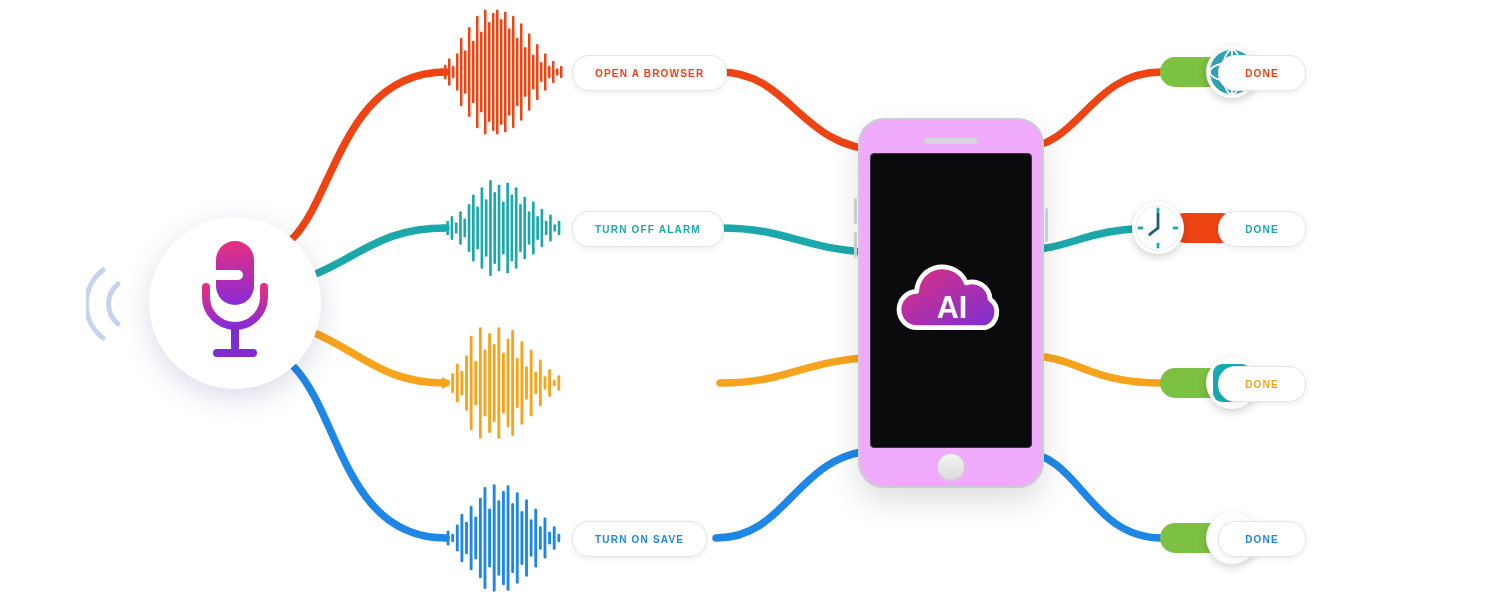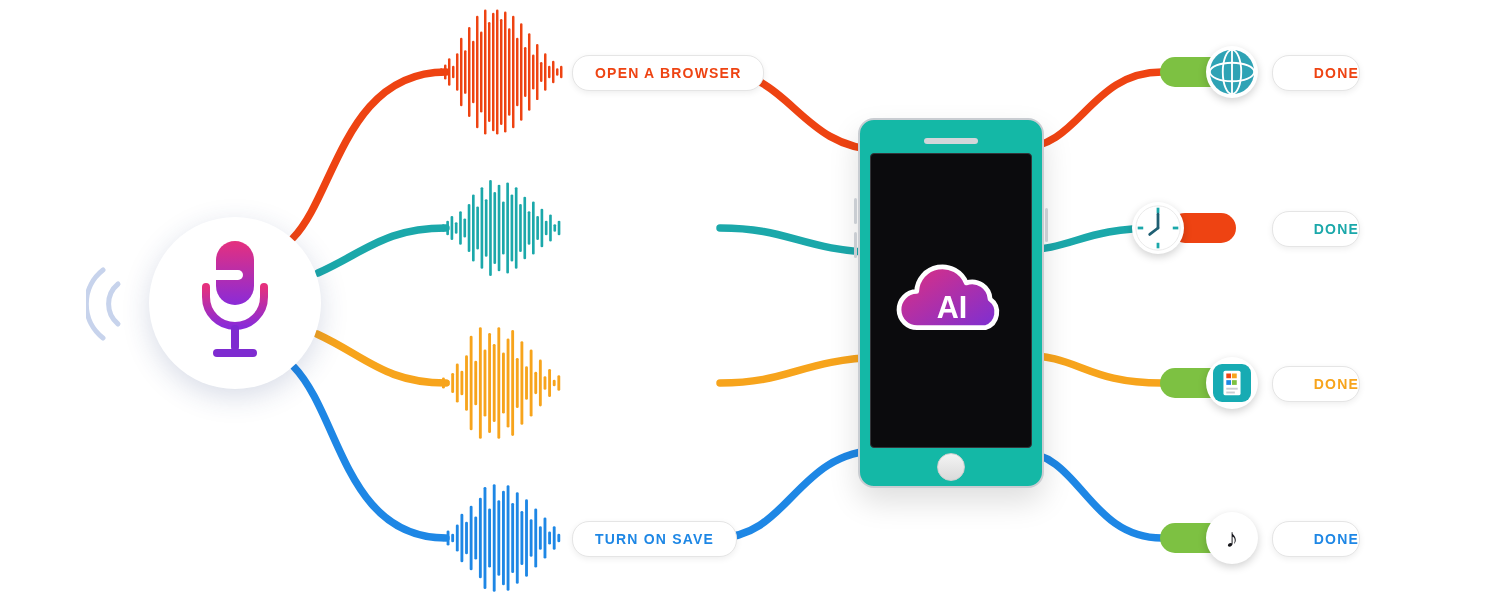--- a/index.html
+++ b/index.html
@@ -17,42 +17,42 @@
   .sound-waves{position:absolute;left:86px;top:258px;}
 
   
   .waveform{position:absolute;}
   #wf0{left:440px;top:7px;width:124px;height:130px;}
   #wf1{left:442px;top:178px;width:120px;height:100px;}
   #wf2{left:442px;top:325px;width:120px;height:116px;}
   #wf3{left:442px;top:482px;width:120px;height:112px;}
 
   
-  .pill{position:absolute;height:34px;display:inline-flex;align-items:center;justify-content:flex-end;
+  .pill{position:absolute;height:34px;display:inline-flex;align-items:center;justify-content:center;
         background:#fff;border:1px solid #E5E5E5;border-radius:17px;
-        box-shadow:0 2px 6px rgba(0,0,0,.07);font-weight:bold;font-size:14px;
+        box-shadow:0 2px 6px rgba(0,0,0,.07);font-weight:bold;font-size:10px;
         letter-spacing:1.2px;white-space:nowrap;}
   .label-pill{left:572px;padding:0 22px;}
-  .done-pill{left:1272px;width:86px;}
+  .done-pill{left:1218px;width:86px;}
   .c-red{color:#EE4312;} .c-teal{color:#1BA8AA;} .c-orange{color:#F7A41C;} .c-blue{color:#1E87E5;}
 
   
   .toggle{position:absolute;height:30px;border-radius:15px;}
   .toggle.green{background:#7DC142;}
   .toggle.red{background:#EE4312;}
   .badge-circle{position:absolute;width:52px;height:52px;border-radius:50%;background:#fff;
                 box-shadow:0 3px 9px rgba(0,0,0,.18);
                 display:flex;align-items:center;justify-content:center;}
   .doc-square{width:38px;height:38px;border-radius:9px;background:#17ABB3;
               display:flex;align-items:center;justify-content:center;}
   .music-note{font-size:26px;line-height:1;color:#15151a;font-weight:bold;}
 
   
-  .phone{position:absolute;left:858px;top:118px;width:182px;height:366px;background:#14b8a6;
-         border:2px solid #C9CDD2;border-radius:16px;box-shadow:0 14px 30px rgba(0,0,0,.13);}
+  .phone{position:absolute;left:858px;top:118px;width:182px;height:366px;background:#f0abfc;
+         border:2px solid #C9CDD2;border-radius:26px;box-shadow:0 14px 30px rgba(0,0,0,.13);}
   .phone-speaker{position:absolute;left:50%;top:18px;transform:translateX(-50%);
                  width:54px;height:6px;border-radius:3px;background:#D2D6DA;}
   .phone-screen{position:absolute;left:10px;top:33px;right:10px;bottom:38px;background:#0B0B0D;
                 border-radius:4px;border:1px solid #33363a;
                 display:flex;align-items:center;justify-content:center;}
   .phone-home{position:absolute;left:50%;bottom:5px;transform:translateX(-50%);
               width:26px;height:26px;border-radius:50%;
               background:linear-gradient(#f4f4f4,#dadada);border:1px solid #cfcfcf;}
   .phone-btn{position:absolute;width:3px;border-radius:2px;background:#C9CDD2;}
   .ai-cloud{width:124px;height:90px;}
@@ -218,20 +218,23 @@
       <rect x="96.92" y="51.27" width="2.86" height="27.46" rx="1.43" fill="#1E87E5"></rect>
       <rect x="101.54" y="41.29" width="2.86" height="47.42" rx="1.43" fill="#1E87E5"></rect>
       <rect x="106.15" y="57.51" width="2.86" height="14.98" rx="1.43" fill="#1E87E5"></rect>
       <rect x="110.77" y="51.27" width="2.86" height="27.46" rx="1.43" fill="#1E87E5"></rect>
       <rect x="115.38" y="60.01" width="2.86" height="9.98" rx="1.43" fill="#1E87E5"></rect>
     </svg>
 
   <div class="pill label-pill c-red" style="top:55px;">
       <span>OPEN A BROWSER</span>
     </div>
+  <div class="pill label-pill c-teal" style="top:211px;">
+      <span>TURN OFF ALARM</span>
+    </div>
   <div class="pill label-pill c-blue" style="top:521px;">
       <span>TURN ON SAVE</span>
     </div>
 
   <div class="phone">
     <div class="phone-btn" style="left:-6px;top:78px;height:26px;"></div>
     <div class="phone-btn" style="left:-6px;top:112px;height:26px;"></div>
     <div class="phone-btn" style="right:-6px;top:88px;height:34px;"></div>
     <div class="phone-speaker"></div>
     <div class="phone-screen">

